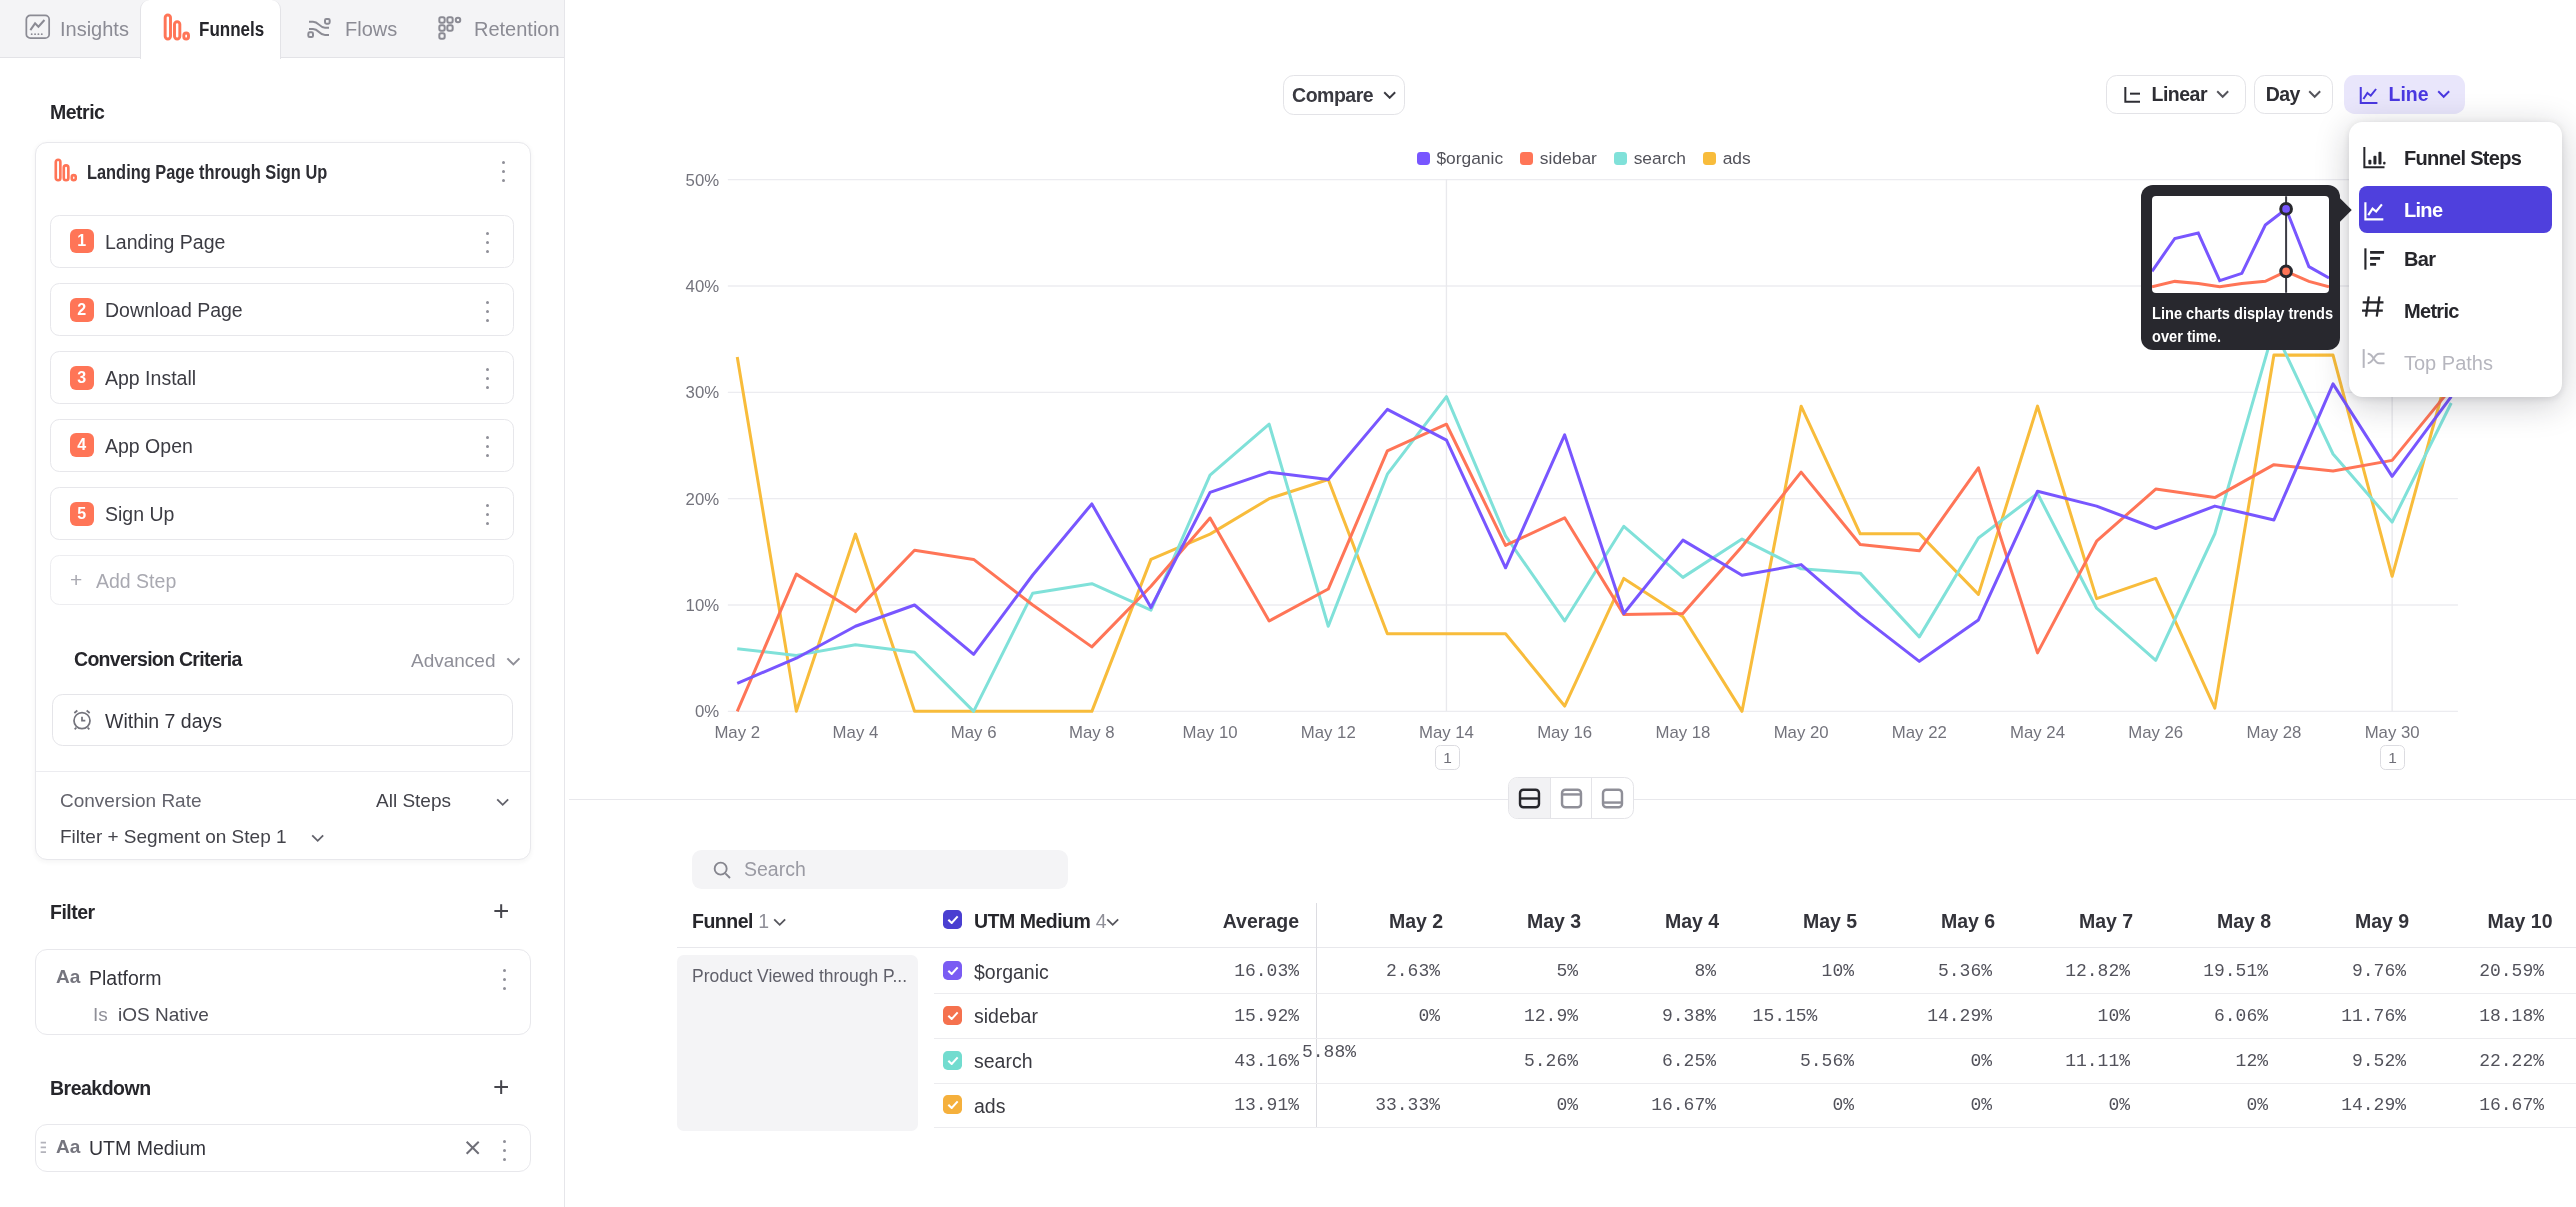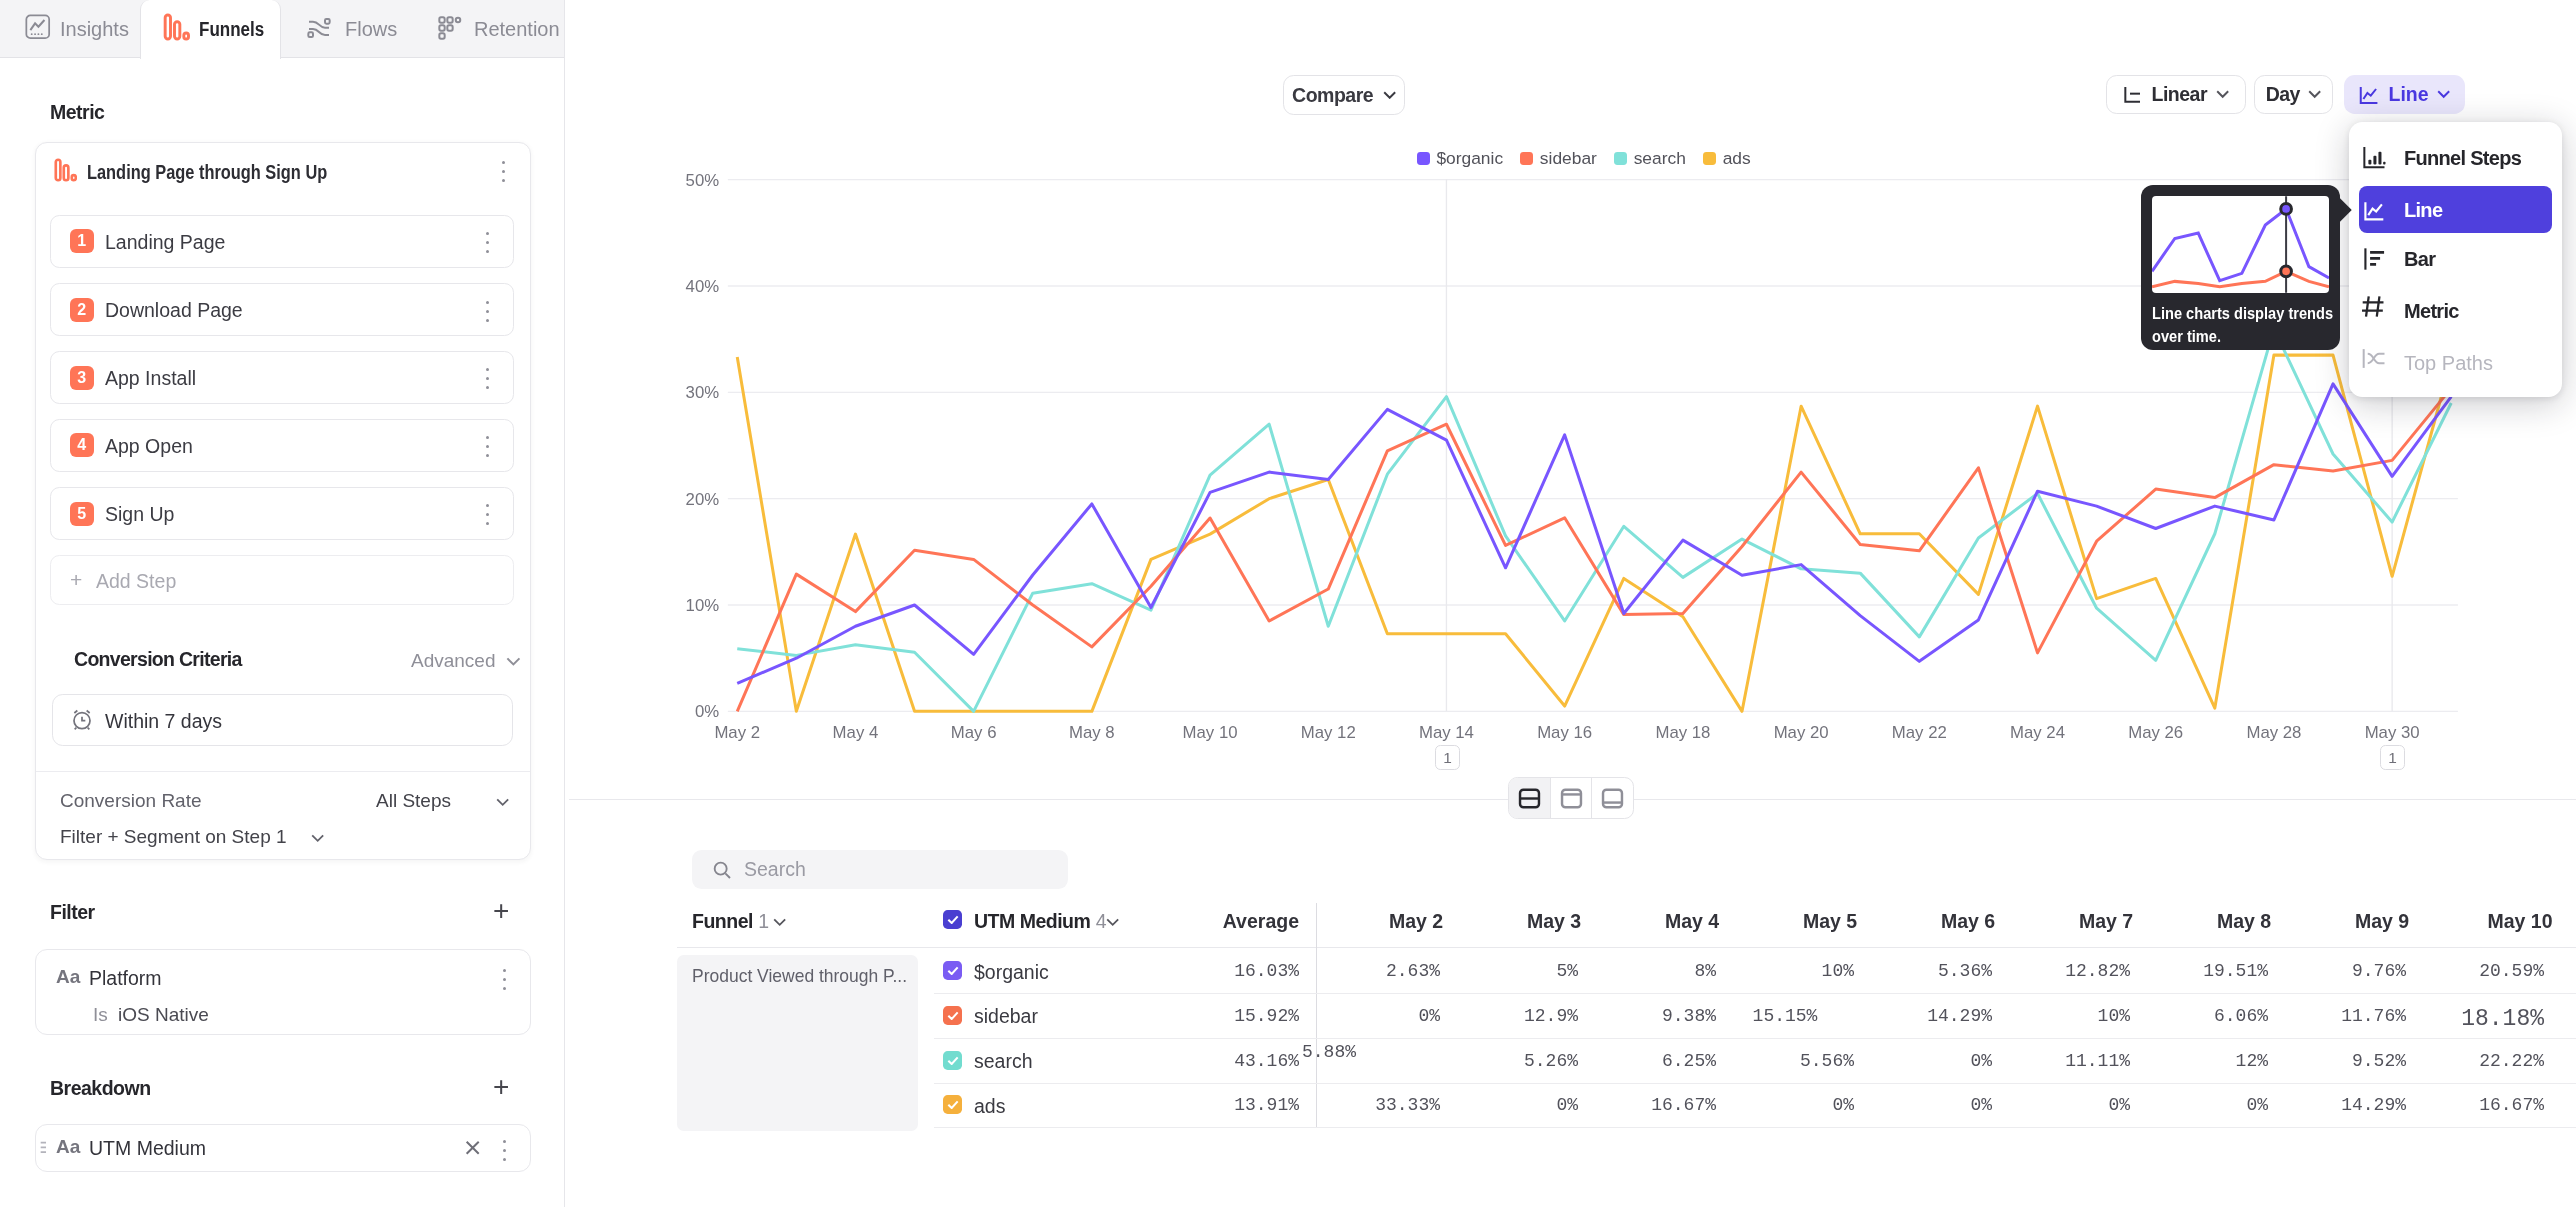--- a/index.html
+++ b/index.html
@@ -319,21 +319,21 @@
 <div class="abs" style="left:974px;top:1005px;font-size:19.5px;color:#3a3a41;">sidebar</div>
 <div class="abs mono" style="left:1165px;top:1006px;width:134px;text-align:right;font-size:18px;color:#52525b;">15.92%</div>
 <div class="abs mono" style="left:1302px;top:1006px;width:138px;text-align:right;font-size:18px;color:#52525b;">0%</div>
 <div class="abs mono" style="left:1440px;top:1006px;width:138px;text-align:right;font-size:18px;color:#52525b;">12.9%</div>
 <div class="abs mono" style="left:1578px;top:1006px;width:138px;text-align:right;font-size:18px;color:#52525b;">9.38%</div>
 <div class="abs mono" style="left:1716px;top:1006px;width:138px;text-align:center;font-size:18px;color:#52525b;">15.15%</div>
 <div class="abs mono" style="left:1854px;top:1006px;width:138px;text-align:right;font-size:18px;color:#52525b;">14.29%</div>
 <div class="abs mono" style="left:1992px;top:1006px;width:138px;text-align:right;font-size:18px;color:#52525b;">10%</div>
 <div class="abs mono" style="left:2130px;top:1006px;width:138px;text-align:right;font-size:18px;color:#52525b;">6.06%</div>
 <div class="abs mono" style="left:2268px;top:1006px;width:138px;text-align:right;font-size:18px;color:#52525b;">11.76%</div>
-<div class="abs mono" style="left:2406px;top:1006px;width:138px;text-align:right;font-size:23px;color:#52525b;">18.18%</div>
+<div class="abs mono" style="left:2406px;top:1006px;width:138px;text-align:right;font-size:18px;color:#52525b;">18.18%</div>
 <div class="abs" style="left:934px;top:993px;width:1642px;height:1.3px;background:#ececef;"></div>
 <div class="abs" style="left:943px;top:1051px;width:19px;height:19px;background:#72dccf;border-radius:4.7px;display:flex;align-items:center;justify-content:center;">
       <svg width="12" height="9.4" viewBox="0 0 18 14" fill="none" stroke="#fff" stroke-width="3">
         <path d="M2 7 L7 12 L16 2"></path>
       </svg>
     </div>
 <div class="abs" style="left:974px;top:1050px;font-size:19.5px;color:#3a3a41;">search</div>
 <div class="abs mono" style="left:1165px;top:1051px;width:134px;text-align:right;font-size:18px;color:#52525b;">43.16%</div>
 <div class="abs mono" style="left:1302px;top:1042px;width:138px;text-align:left;font-size:18px;color:#52525b;">5.88%</div>
 <div class="abs mono" style="left:1440px;top:1051px;width:138px;text-align:right;font-size:18px;color:#52525b;">5.26%</div>

